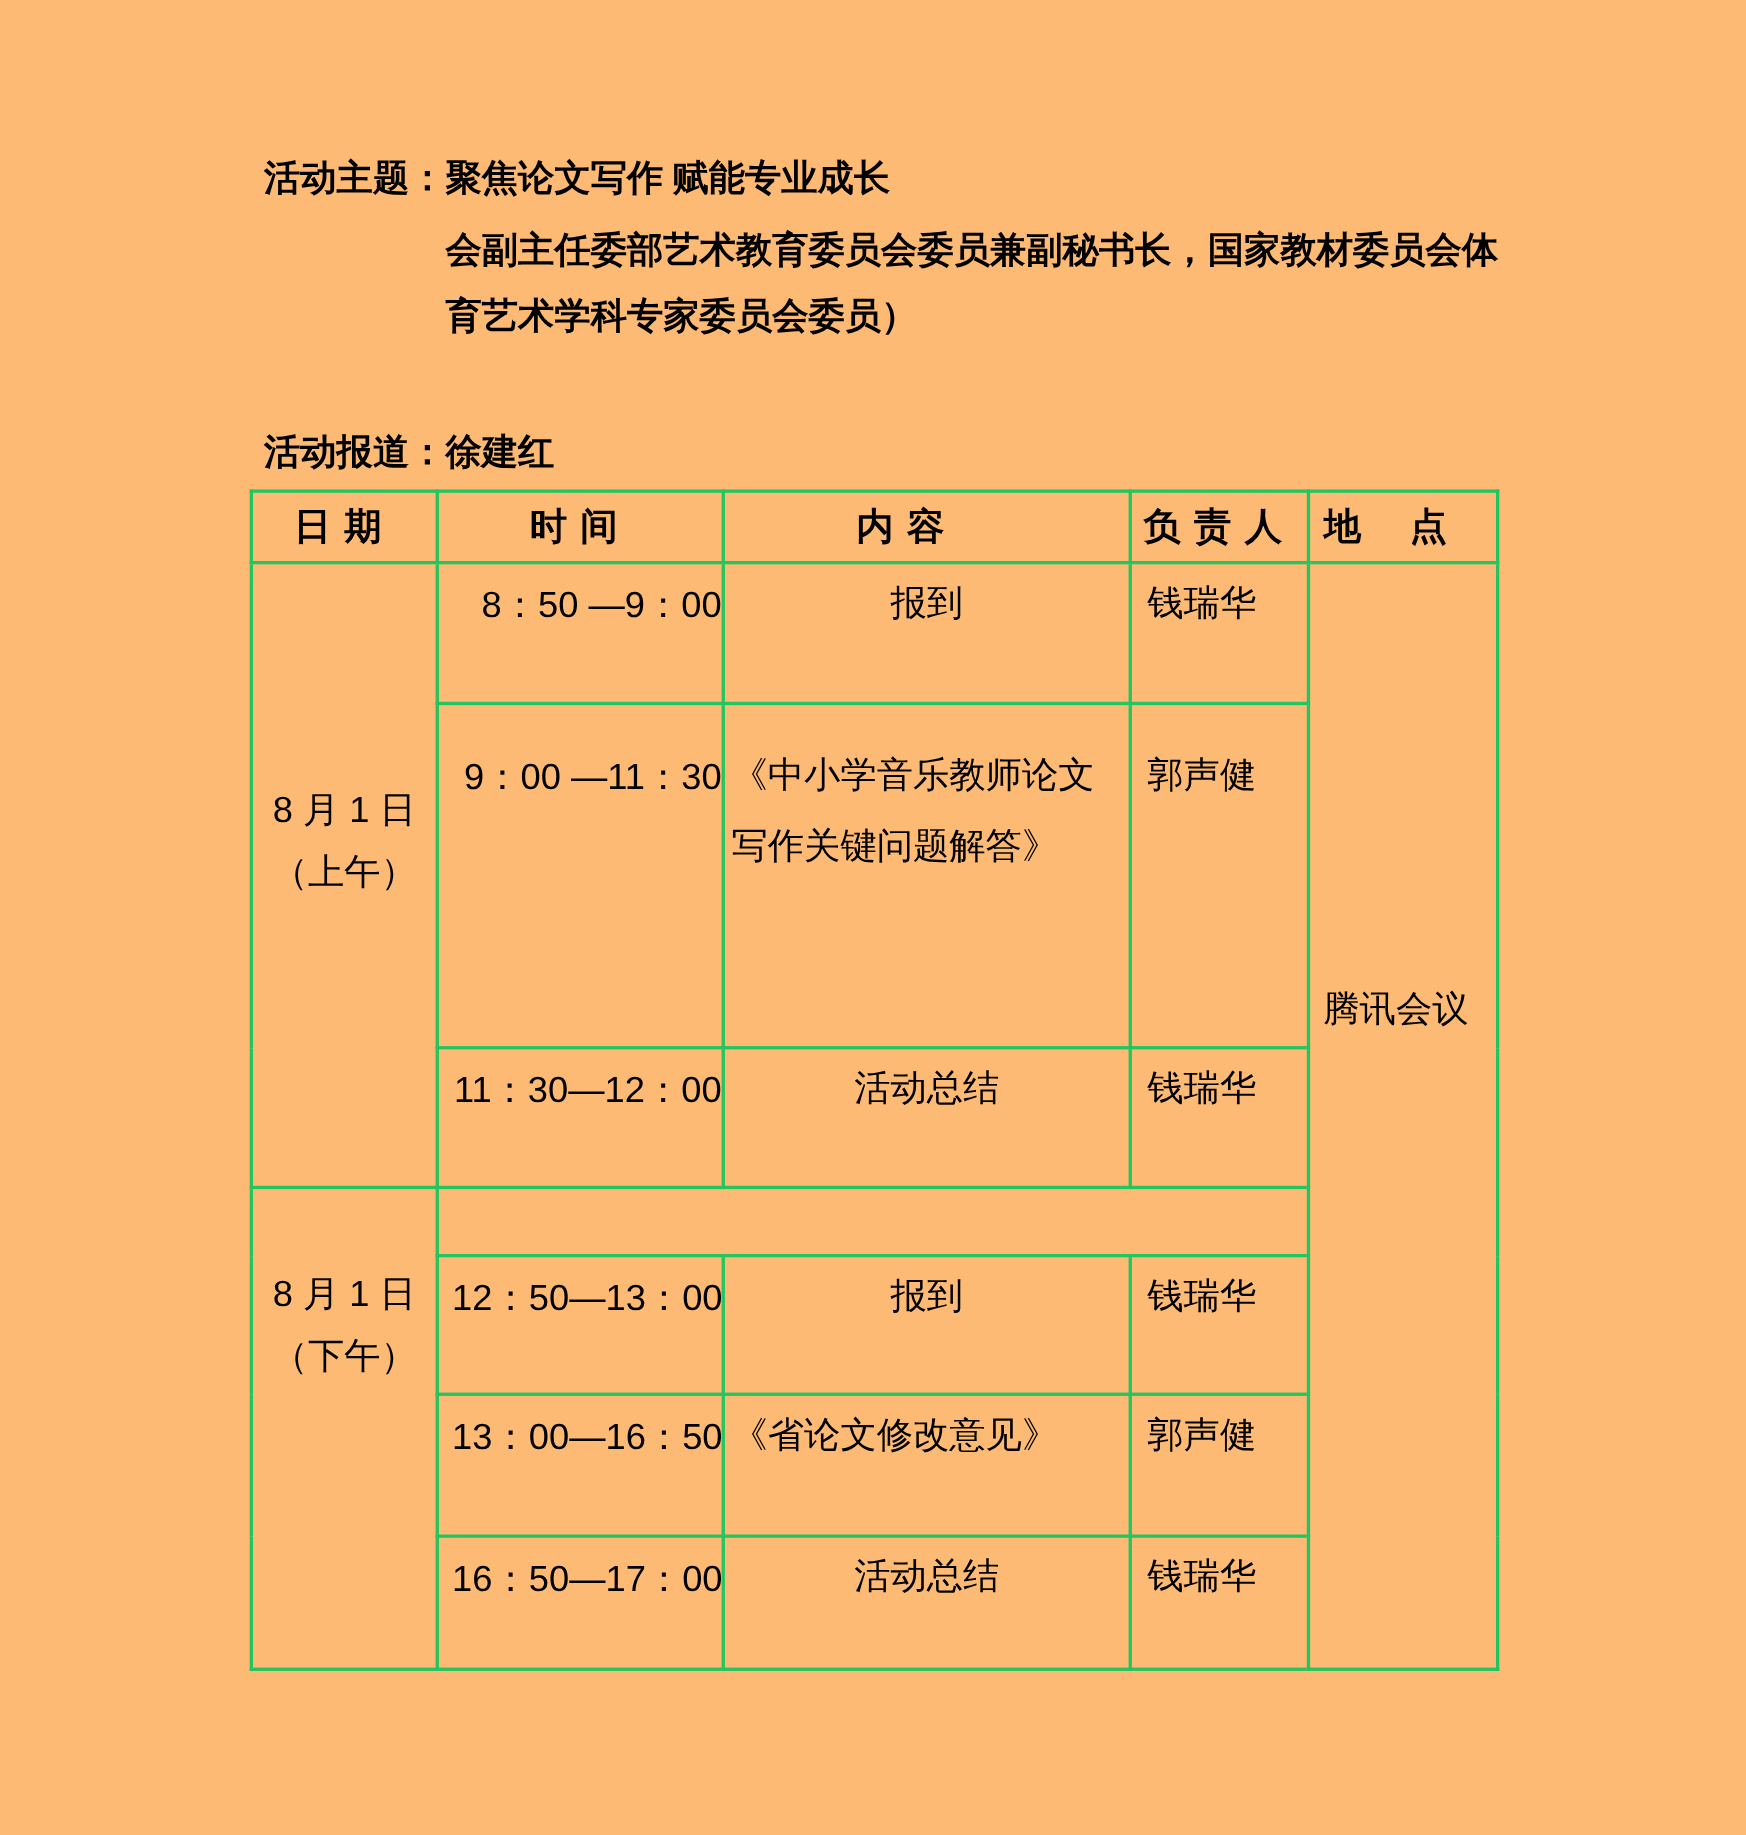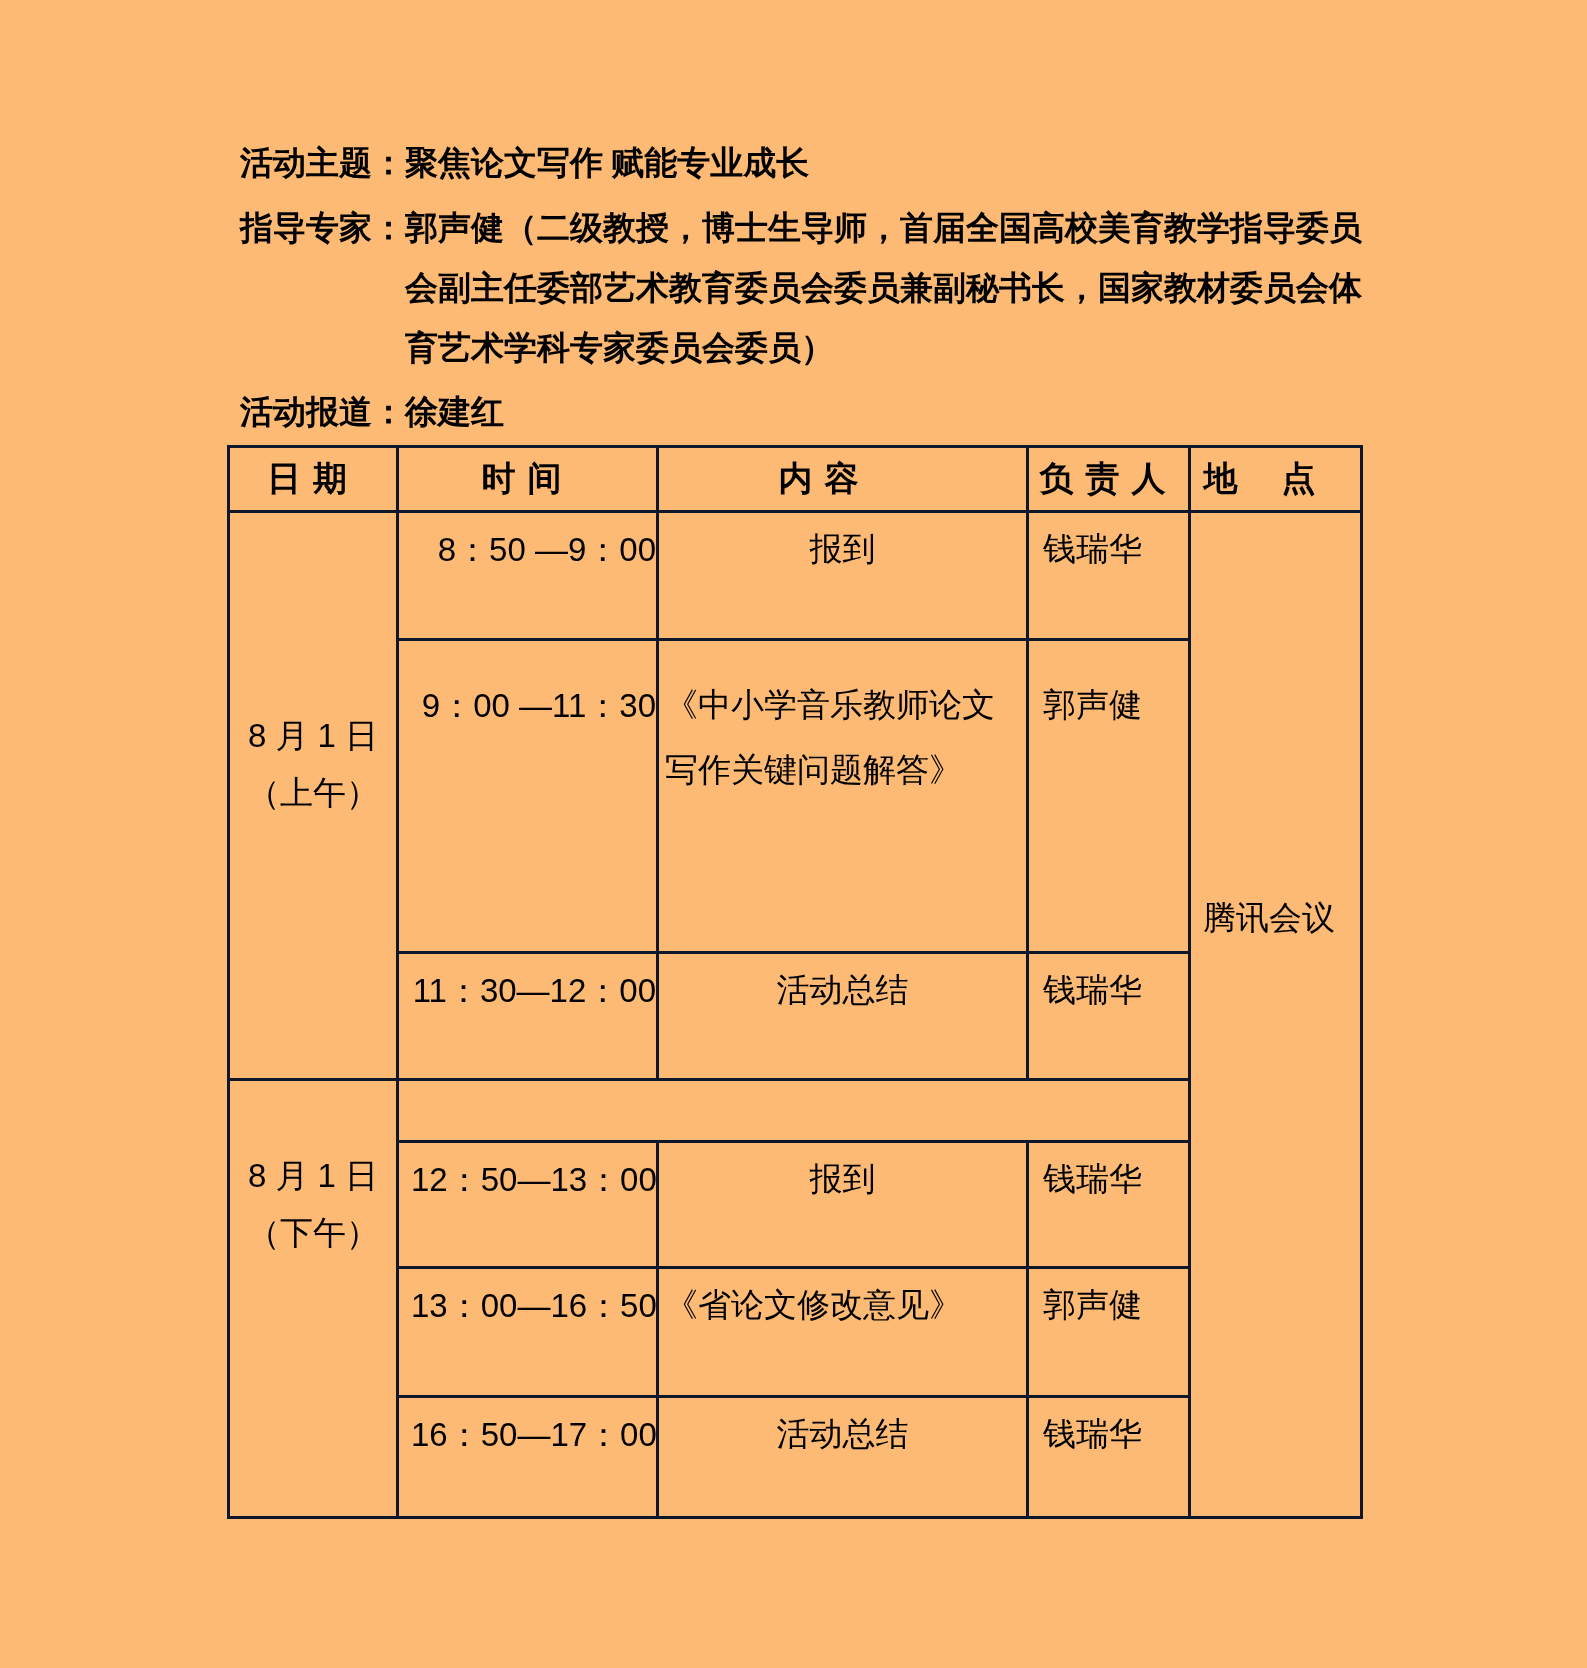--- a/index.html
+++ b/index.html
@@ -36,21 +36,21 @@
   .expert-block .cont { padding-left: 165px; }
 
   
   .table-wrap { position: absolute; left: 227px; top: 445px; }
   table.schedule {
     border-collapse: collapse;
     table-layout: fixed;
     width: 1133px;
   }
   .schedule th, .schedule td {
-    border: 3px solid #0f172a;
+    border: 3px solid #22c55e;
     padding: 0;
     overflow: hidden;
   }
   .schedule th {
     font-size: 34px;
     font-weight: bold;
     text-align: center;
     letter-spacing: 12px;
     height: 62px;
   }
@@ -97,23 +97,20 @@
 </head>
 <body>
 
 <div class="page">
 
   <div class="info-line theme-line">
     <span>活动主题：</span><span>聚焦论文写作 赋能专业成长</span>
   </div>
 
   <div class="expert-block">
-    <div>
-      <span>指导专家：</span><span>郭声健（二级教授，博士生导师，首届全国高校美育教学指导委员</span>
-    </div>
     <div class="cont">会副主任委部艺术教育委员会委员兼副秘书长，国家教材委员会体</div>
     <div class="cont">育艺术学科专家委员会委员）</div>
   </div>
 
   <div class="info-line report-line">
     <span>活动报道：</span><span>徐建红</span>
   </div>
 
   <div class="table-wrap">
     <table class="schedule">

